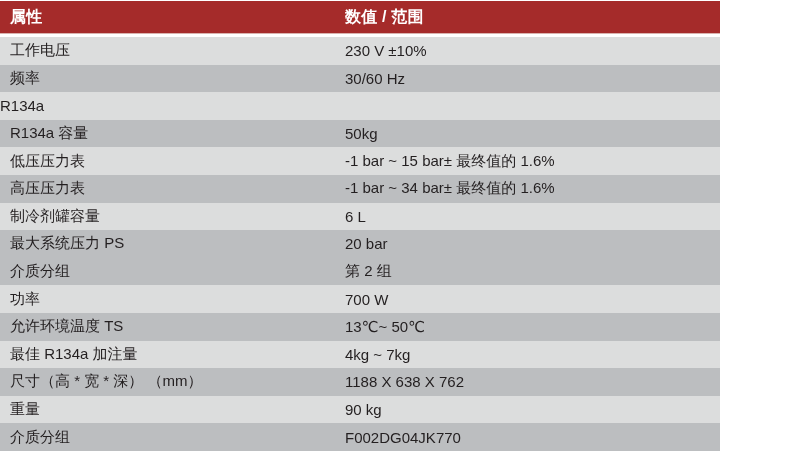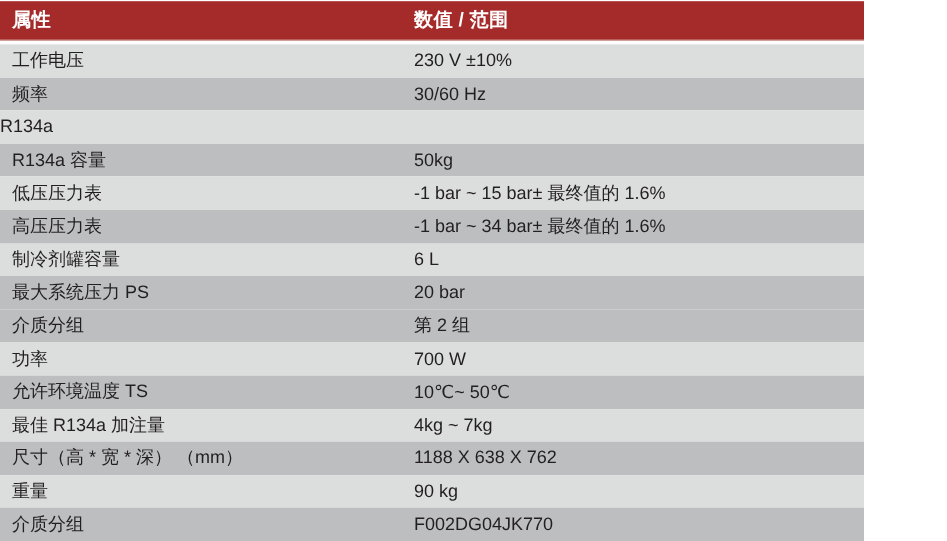--- a/index.html
+++ b/index.html
@@ -114,21 +114,21 @@
     <div class="cell col-val">第 2 组</div>
   </div>
 
   <div class="row light">
     <div class="cell col-attr">功率</div>
     <div class="cell col-val">700 W</div>
   </div>
 
   <div class="row dark">
     <div class="cell col-attr">允许环境温度 TS</div>
-    <div class="cell col-val">10℃~ 50℃</div>
+    <div class="cell col-val">13℃~ 50℃</div>
   </div>
 
   <div class="row light">
     <div class="cell col-attr">最佳 R134a 加注量</div>
     <div class="cell col-val">4kg ~ 7kg</div>
   </div>
 
   <div class="row dark">
     <div class="cell col-attr">尺寸（高 * 宽 * 深） （mm）</div>
     <div class="cell col-val">1188 X 638 X 762</div>

